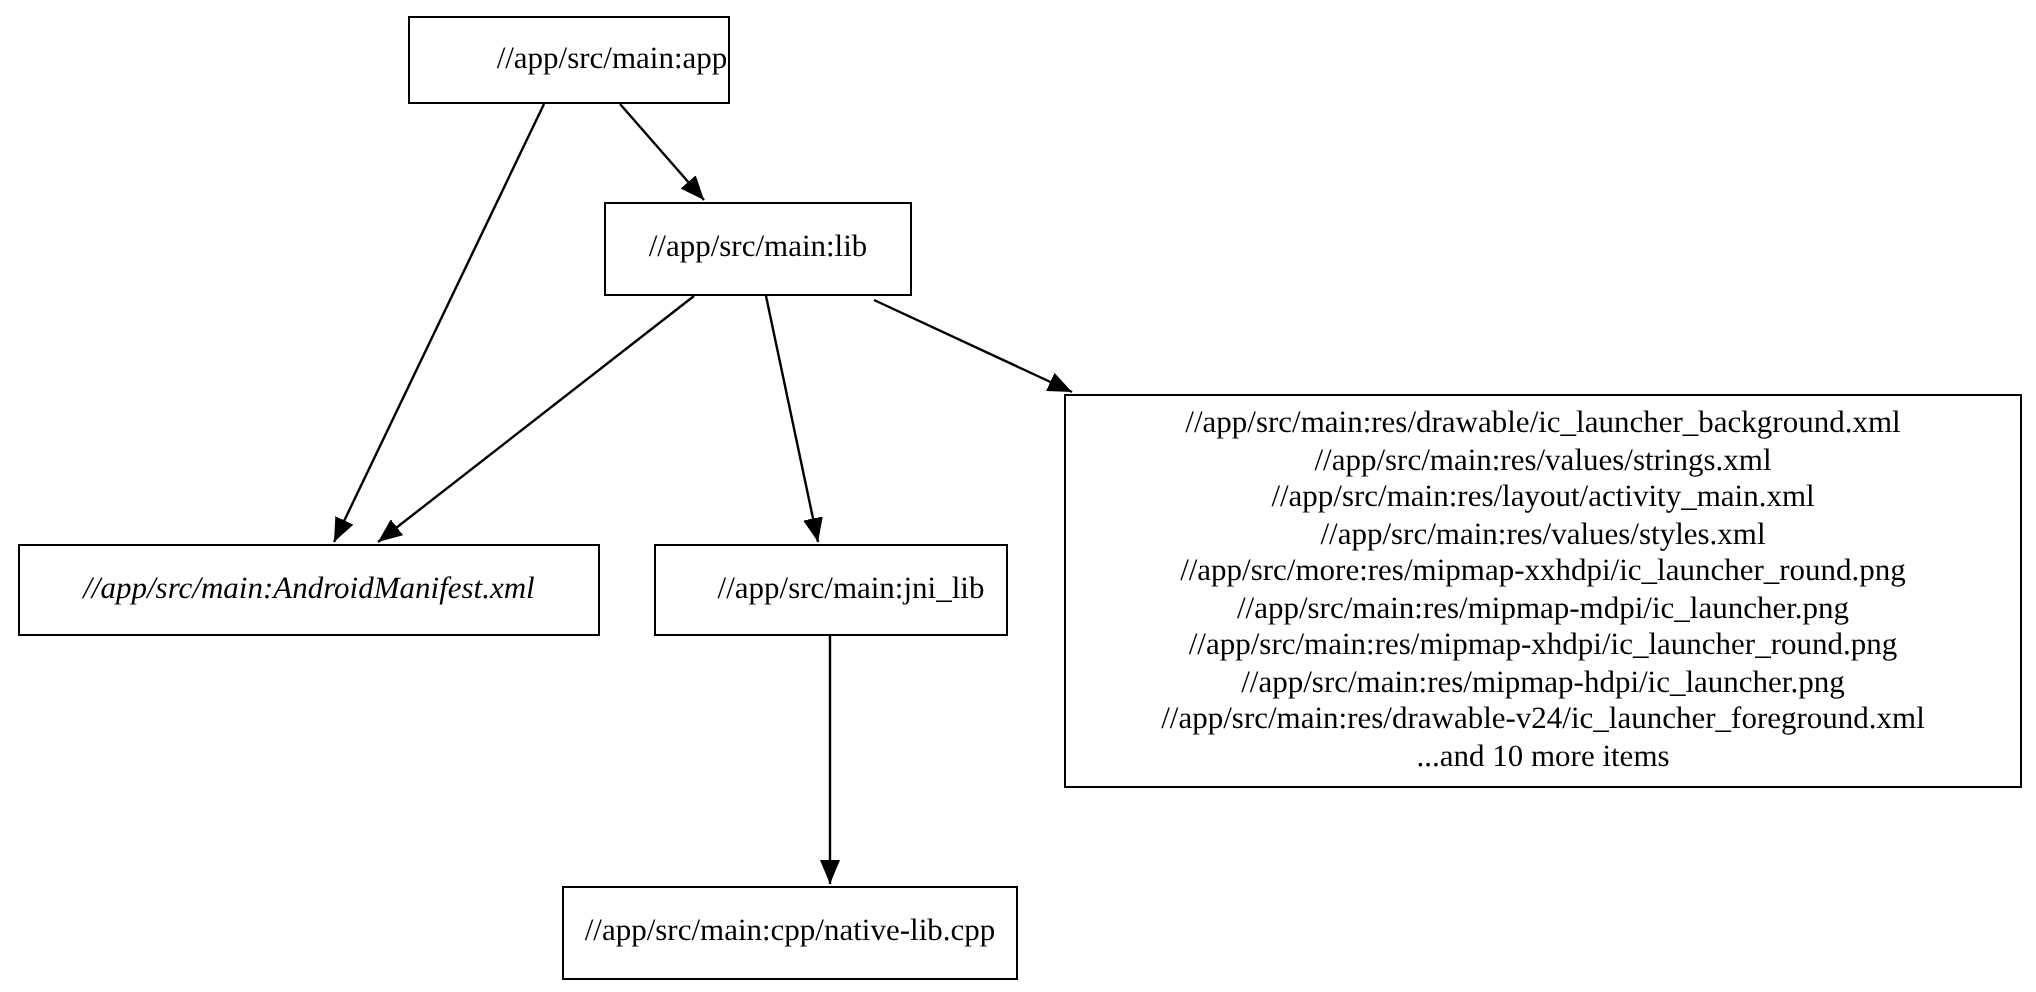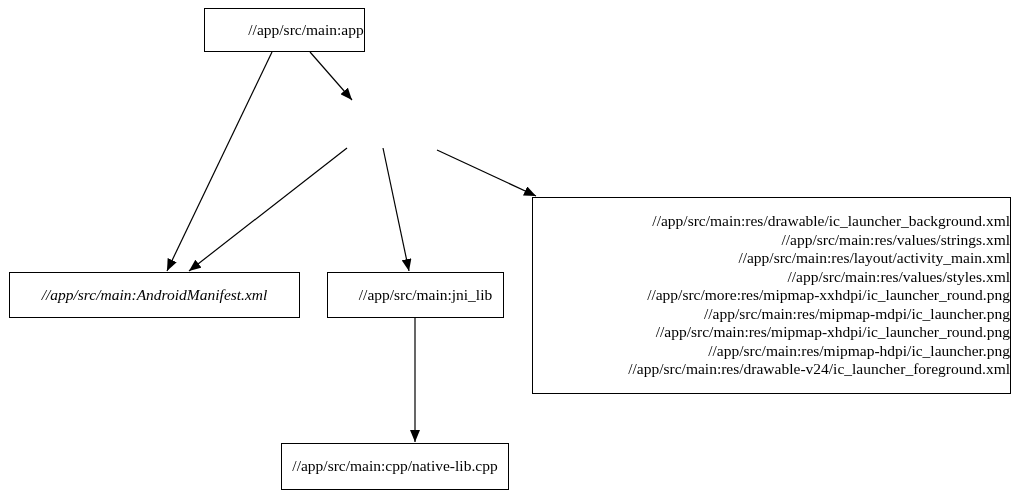--- a/index.html
+++ b/index.html
@@ -32,21 +32,20 @@
     align-items: center;
     justify-content: center;
     text-align: center;
     font-size: 15.5px;
     line-height: 18.5px;
     white-space: nowrap;
   }
   .node-multi {
     flex-direction: column;
     justify-content: center;
-    align-items: flex-end;
   }
   #node-app        { left: 204px; top: 8px;   width: 161px; height: 44px; padding-left: 43px; }
   #node-lib        { left: 302px; top: 101px; width: 154px; height: 47px; }
   #node-manifest   { left: 9px;   top: 272px; width: 291px; height: 46px; font-style: italic; }
   #node-jni-lib    { left: 327px; top: 272px; width: 177px; height: 46px; padding-left: 20px; }
   #node-res-group  { left: 532px; top: 197px; width: 479px; height: 197px; }
   #node-native-lib { left: 281px; top: 443px; width: 228px; height: 47px; }
   .edge-line {
     stroke: #000000;
     stroke-width: 1.2;
@@ -69,38 +68,42 @@
     <line class="edge-line" x1="347" y1="148" x2="189" y2="271" marker-end="url(#arrowhead)"></line>
     <line class="edge-line" x1="383" y1="148" x2="409" y2="271" marker-end="url(#arrowhead)"></line>
     <line class="edge-line" x1="437" y1="150" x2="536" y2="196" marker-end="url(#arrowhead)"></line>
     <line class="edge-line" x1="415" y1="318" x2="415" y2="442" marker-end="url(#arrowhead)"></line>
   </svg>
 
   <div class="node" id="node-app">
     <span>//app/src/main:app</span>
   </div>
 
+  <div class="node" id="node-lib">
+    <span>//app/src/main:lib</span>
+  </div>
 
   <div class="node" id="node-manifest">
     <span>//app/src/main:AndroidManifest.xml</span>
   </div>
 
   <div class="node" id="node-jni-lib">
     <span>//app/src/main:jni_lib</span>
   </div>
 
   <div class="node node-multi" id="node-res-group">
     <span>//app/src/main:res/drawable/ic_launcher_background.xml</span>
     <span>//app/src/main:res/values/strings.xml</span>
     <span>//app/src/main:res/layout/activity_main.xml</span>
     <span>//app/src/main:res/values/styles.xml</span>
     <span>//app/src/more:res/mipmap-xxhdpi/ic_launcher_round.png</span>
     <span>//app/src/main:res/mipmap-mdpi/ic_launcher.png</span>
     <span>//app/src/main:res/mipmap-xhdpi/ic_launcher_round.png</span>
     <span>//app/src/main:res/mipmap-hdpi/ic_launcher.png</span>
     <span>//app/src/main:res/drawable-v24/ic_launcher_foreground.xml</span>
+    <span>...and 10 more items</span>
   </div>
 
   <div class="node" id="node-native-lib">
     <span>//app/src/main:cpp/native-lib.cpp</span>
   </div>
 
 </div>
 
 </body></html>

